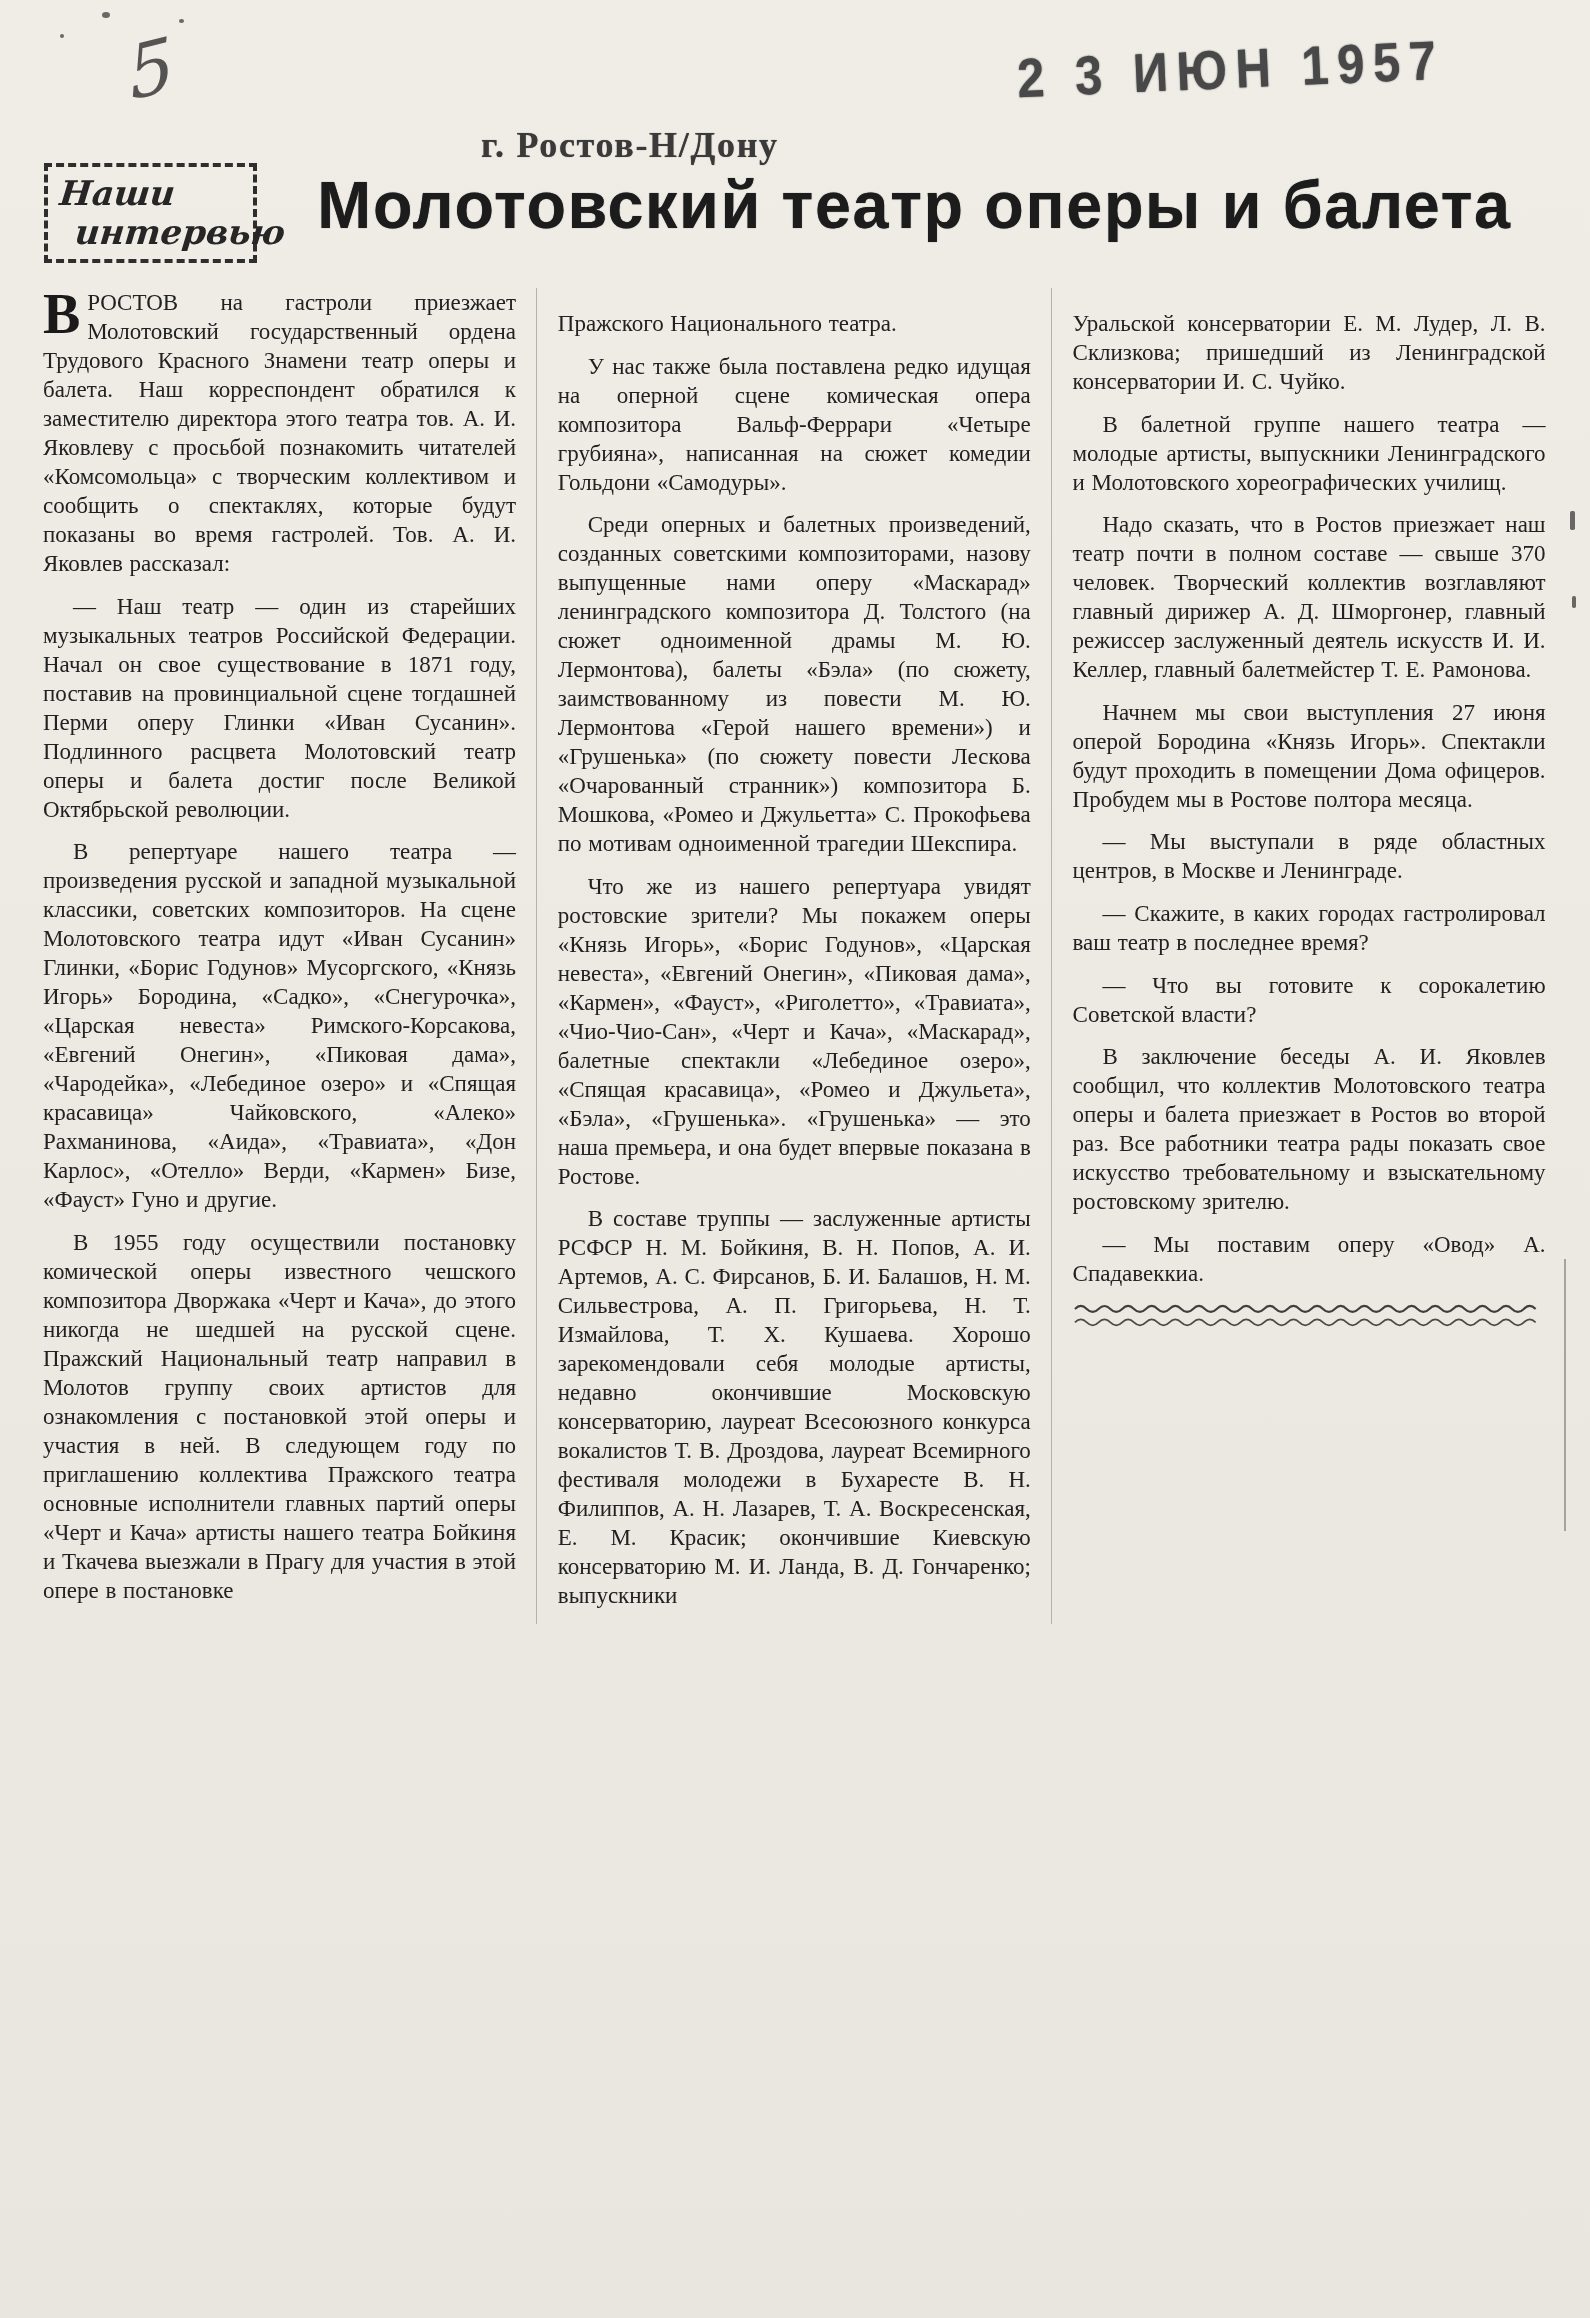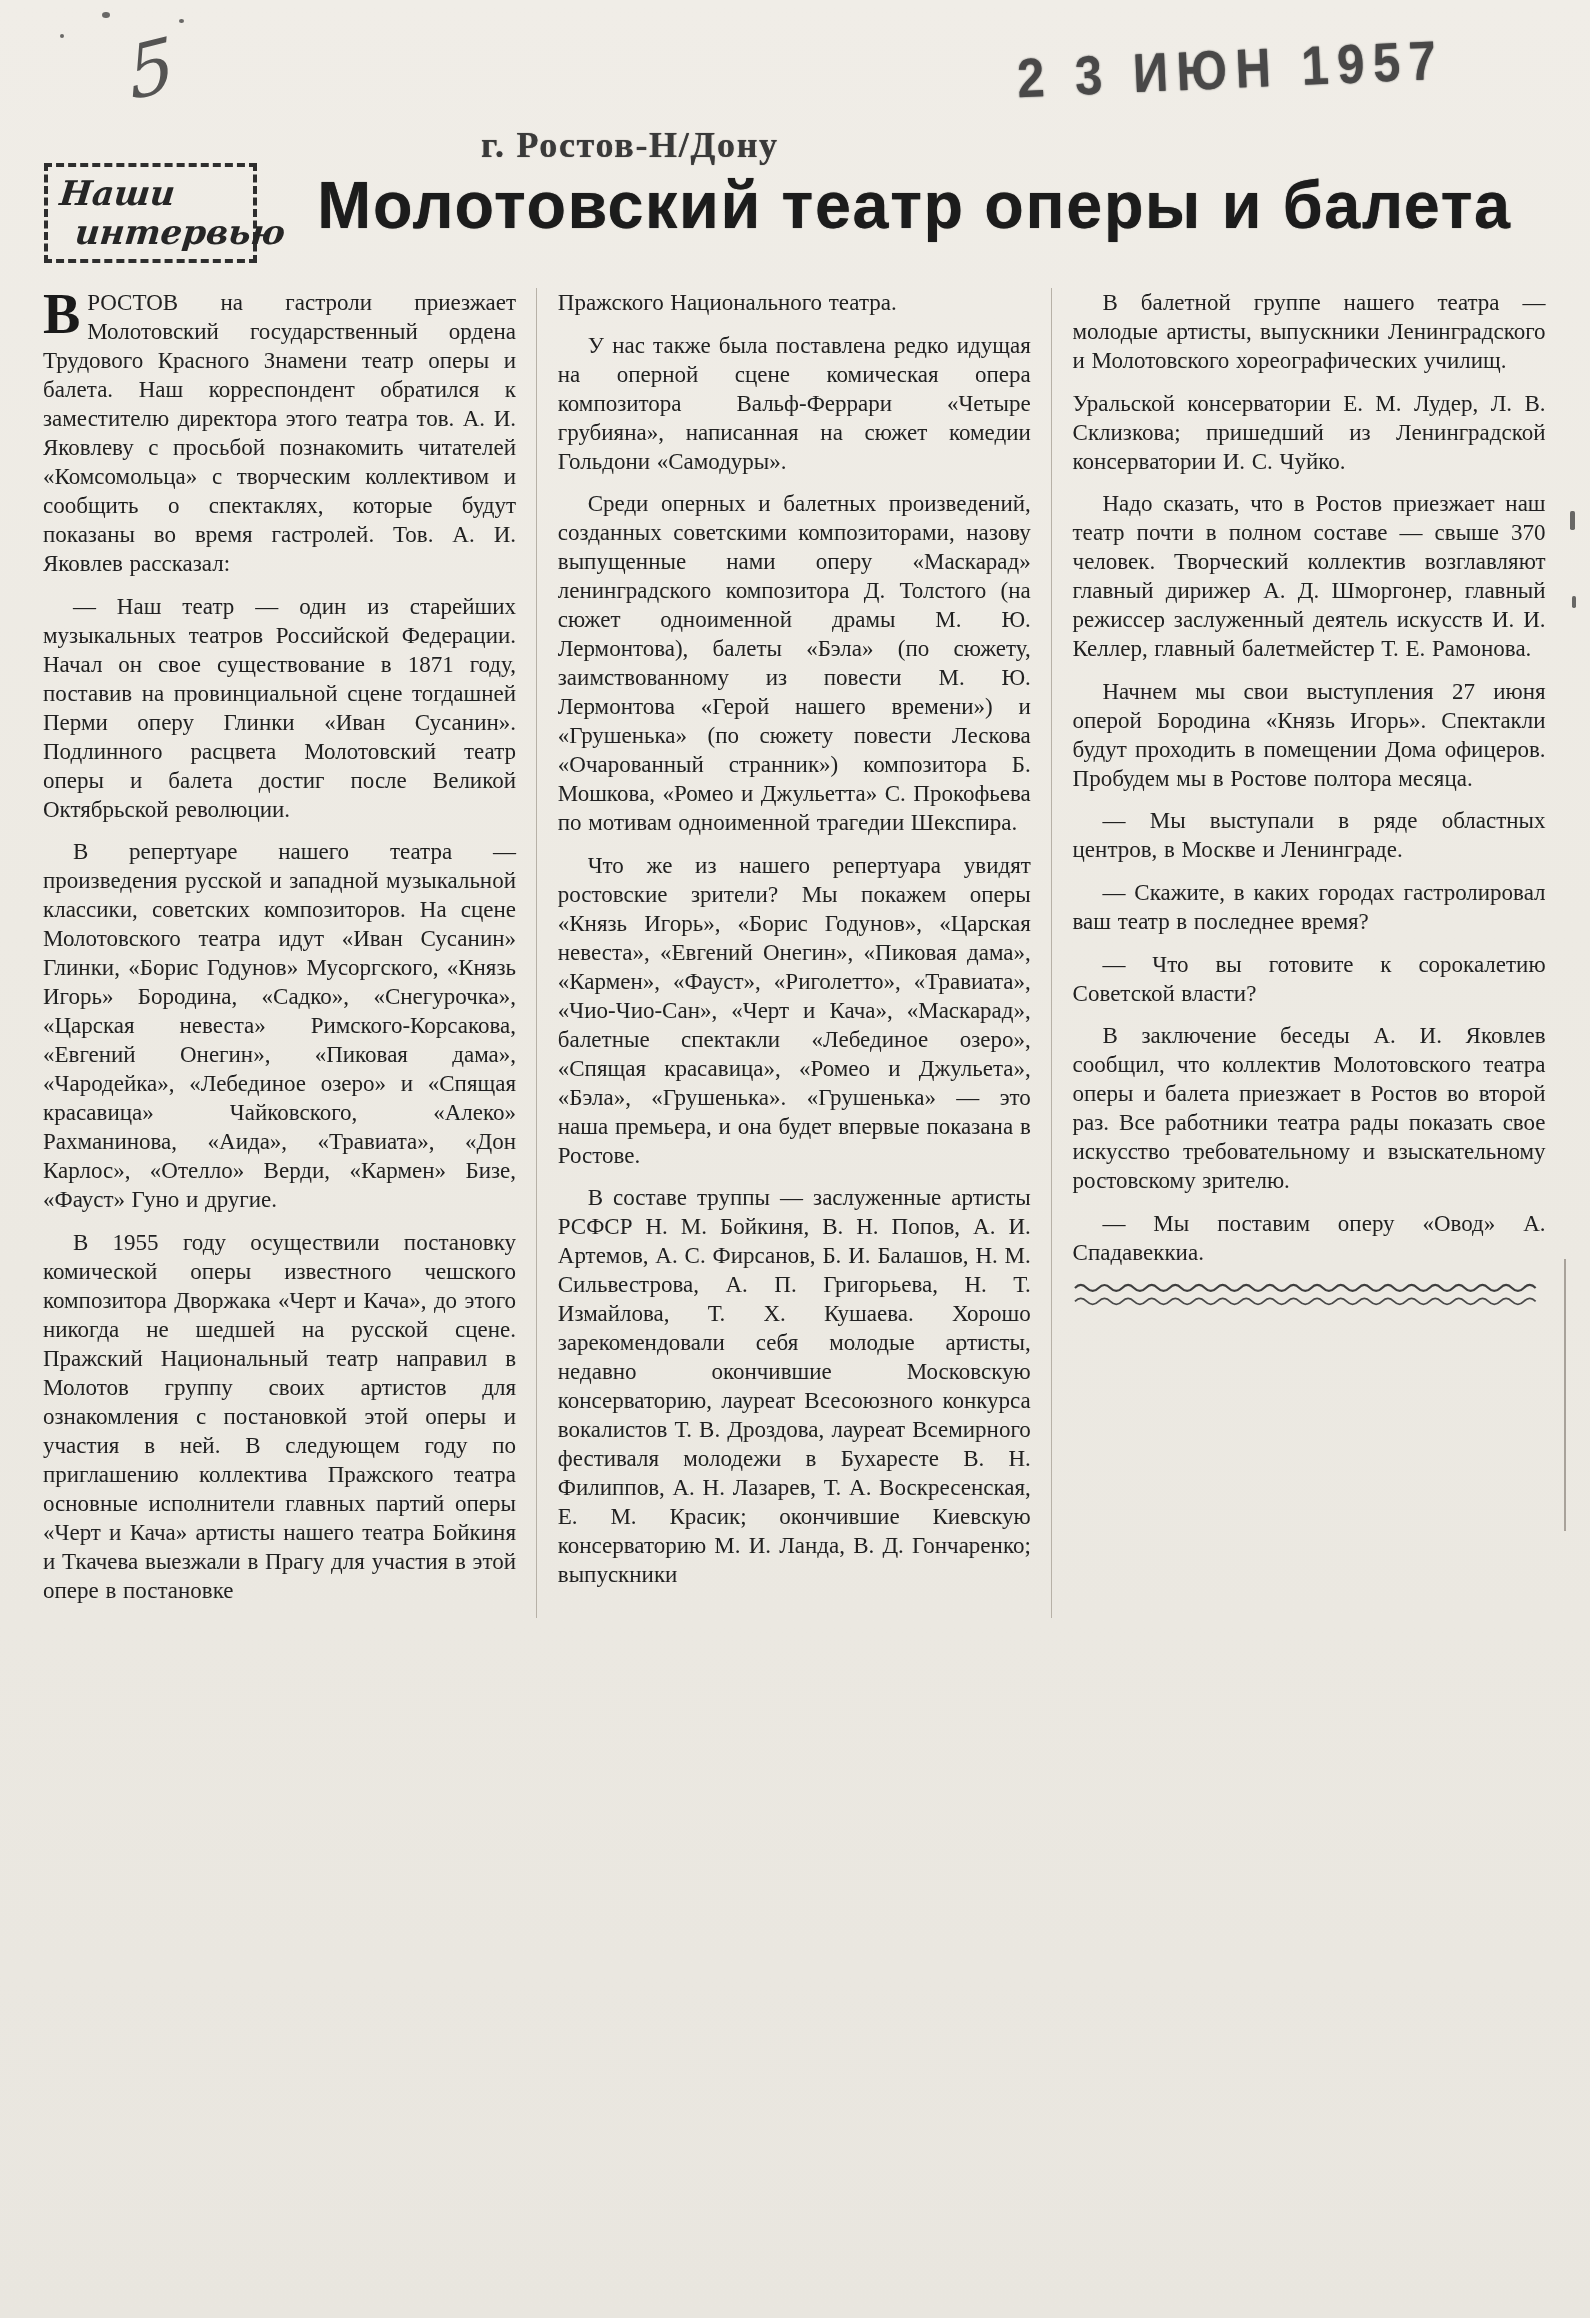--- a/index.html
+++ b/index.html
@@ -83,21 +83,21 @@
   }
   .para{
     margin:0 0 13.6px 0;
     font-size:23px;line-height:29px;
     text-align:justify;
     text-indent:1.3em;
     hyphens:auto;
     word-spacing:0.9px;
     color:#212121;
   }
-  .para.cont{text-indent:0;}
+  .para.cont{text-indent:0;margin-top:21px;}
   .para.lead{text-indent:0;}
   .dropcap{
     float:left;
     font-size:56px;line-height:48px;
     font-weight:bold;
     padding:1.7px 6.8px 0 0;
     color:#1a1a1a;
   }
   .wavy-divider{display:block;margin-top:15.3px;}
   .side-rule{
@@ -146,22 +146,22 @@
           <p class="para cont">Пражского Национального театра.</p>
           <p class="para">У нас также была поставлена редко идущая на оперной сцене комическая опера композитора Вальф-Феррари «Четыре грубияна», написанная на сюжет комедии Гольдони «Самодуры».</p>
           <p class="para">Среди оперных и балетных произведений, созданных советскими композиторами, назову выпущенные нами оперу «Маскарад» ленинградского композитора Д. Толстого (на сюжет одноименной драмы М. Ю. Лермонтова), балеты «Бэла» (по сюжету, заимствованному из повести М. Ю. Лермонтова «Герой нашего времени») и «Грушенька» (по сюжету повести Лескова «Очарованный странник») композитора Б. Мошкова, «Ромео и Джульетта» С. Прокофьева по мотивам одноименной трагедии Шекспира.</p>
           <p class="para">Что же из нашего репертуара увидят ростовские зрители? Мы покажем оперы «Князь Игорь», «Борис Годунов», «Царская невеста», «Евгений Онегин», «Пиковая дама», «Кармен», «Фауст», «Риголетто», «Травиата», «Чио-Чио-Сан», «Черт и Кача», «Маскарад», балетные спектакли «Лебединое озеро», «Спящая красавица», «Ромео и Джульета», «Бэла», «Грушенька». «Грушенька» — это наша премьера, и она будет впервые показана в Ростове.</p>
           <p class="para">В составе труппы — заслуженные артисты РСФСР Н. М. Бойкиня, В. Н. Попов, А. И. Артемов, А. С. Фирсанов, Б. И. Балашов, Н. М. Сильвестрова, А. П. Григорьева, Н. Т. Измайлова, Т. Х. Кушаева. Хорошо зарекомендовали себя молодые артисты, недавно окончившие Московскую консерваторию, лауреат Всесоюзного конкурса вокалистов Т. В. Дроздова, лауреат Всемирного фестиваля молодежи в Бухаресте В. Н. Филиппов, А. Н. Лазарев, Т. А. Воскресенская, Е. М. Красик; окончившие Киевскую консерваторию М. И. Ланда, В. Д. Гончаренко; выпускники</p>
         </div>
     </div>
 
     <div class="col">
       <div>
+          <p class="para cont">Уральской консерватории Е. М. Лудер, Л. В. Склизкова; пришедший из Ленинградской консерватории И. С. Чуйко.</p>
           <p class="para">В балетной группе нашего театра — молодые артисты, выпускники Ленинградского и Молотовского хореографических училищ.</p>
-          <p class="para cont">Уральской консерватории Е. М. Лудер, Л. В. Склизкова; пришедший из Ленинградской консерватории И. С. Чуйко.</p>
           <p class="para">Надо сказать, что в Ростов приезжает наш театр почти в полном составе — свыше 370 человек. Творческий коллектив возглавляют главный дирижер А. Д. Шморгонер, главный режиссер заслуженный деятель искусств И. И. Келлер, главный балетмейстер Т. Е. Рамонова.</p>
           <p class="para">Начнем мы свои выступления 27 июня оперой Бородина «Князь Игорь». Спектакли будут проходить в помещении Дома офицеров. Пробудем мы в Ростове полтора месяца.</p>
           <p class="para">— Мы выступали в ряде областных центров, в Москве и Ленинграде.</p>
           <p class="para">— Скажите, в каких городах гастролировал ваш театр в последнее время?</p>
           <p class="para">— Что вы готовите к сорокалетию Советской власти?</p>
           <p class="para">В заключение беседы А. И. Яковлев сообщил, что коллектив Молотовского театра оперы и балета приезжает в Ростов во второй раз. Все работники театра рады показать свое искусство требовательному и взыскательному ростовскому зрителю.</p>
           <p class="para">— Мы поставим оперу «Овод» А. Спадавеккиа.</p>
         </div>
       <svg class="wavy-divider" width="473" height="27" viewBox="0 0 556 32">
         <path d="M0 7 Q7 0 14 7 T28 7 T42 7 T56 7 T70 7 T84 7 T98 7 T112 7 T126 7 T140 7 T154 7 T168 7 T182 7 T196 7 T210 7 T224 7 T238 7 T252 7 T266 7 T280 7 T294 7 T308 7 T322 7 T336 7 T350 7 T364 7 T378 7 T392 7 T406 7 T420 7 T434 7 T448 7 T462 7 T476 7 T490 7 T504 7 T518 7 T532 7 T546 7" stroke="#3e3e3e" stroke-width="2.5" fill="none"></path>

